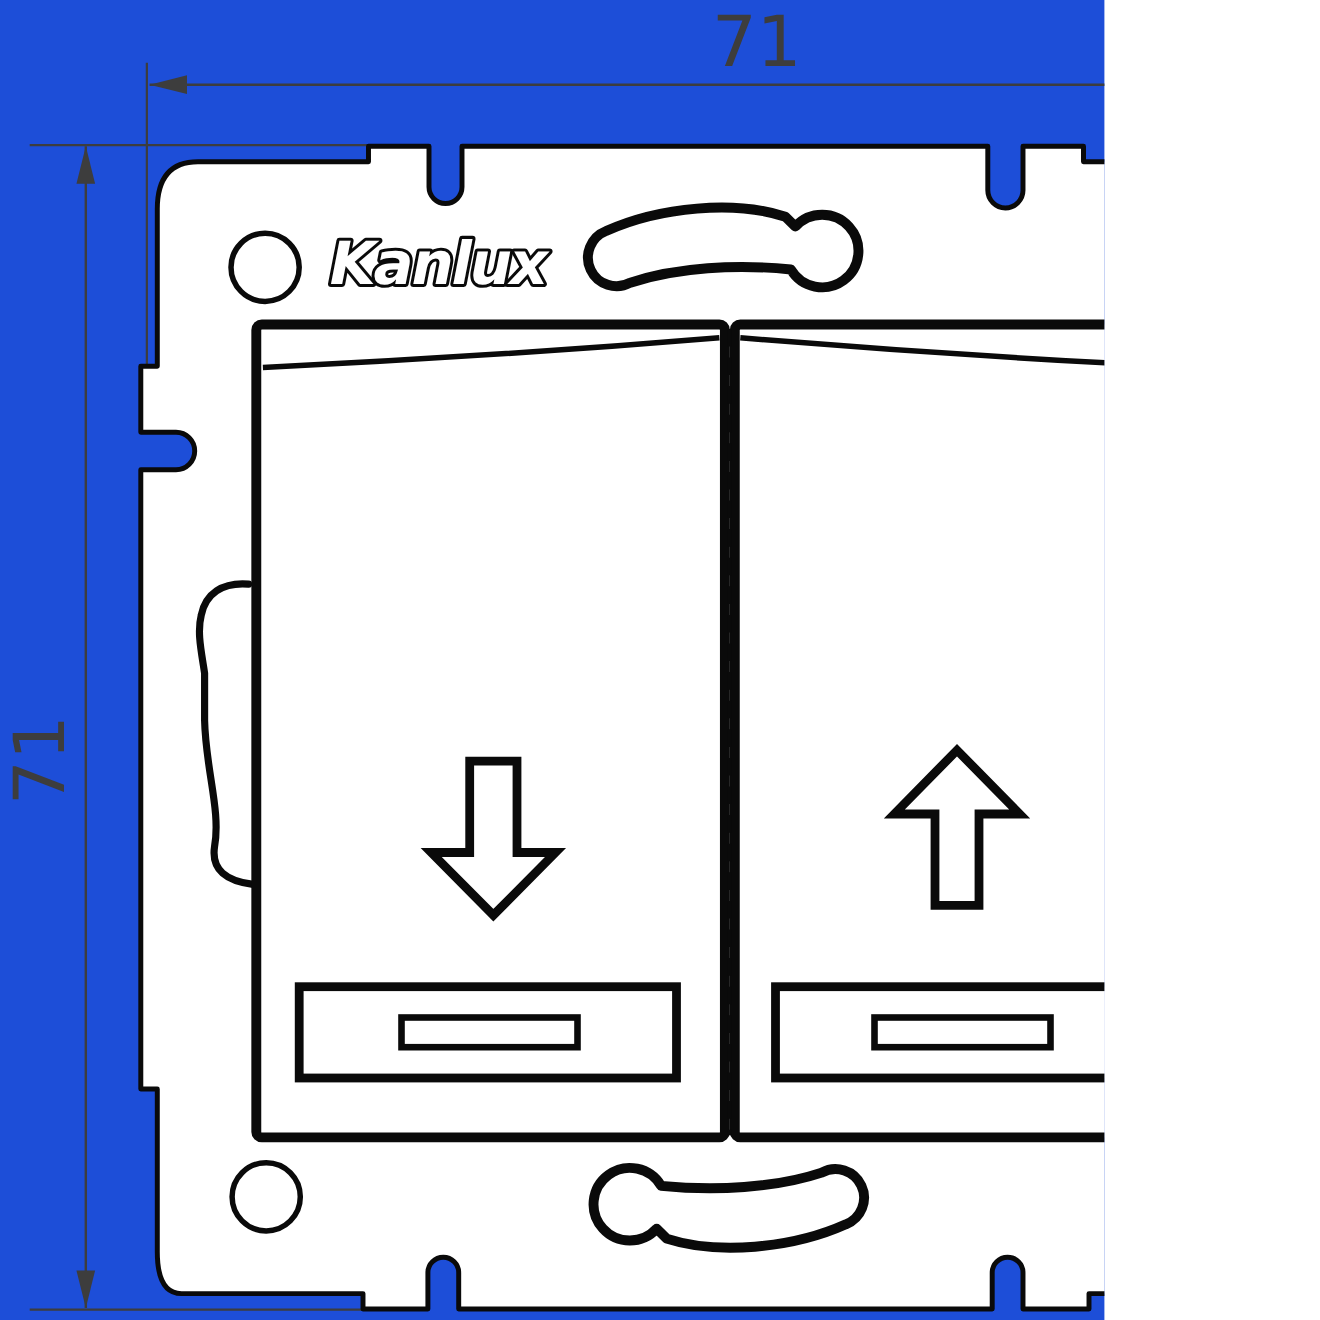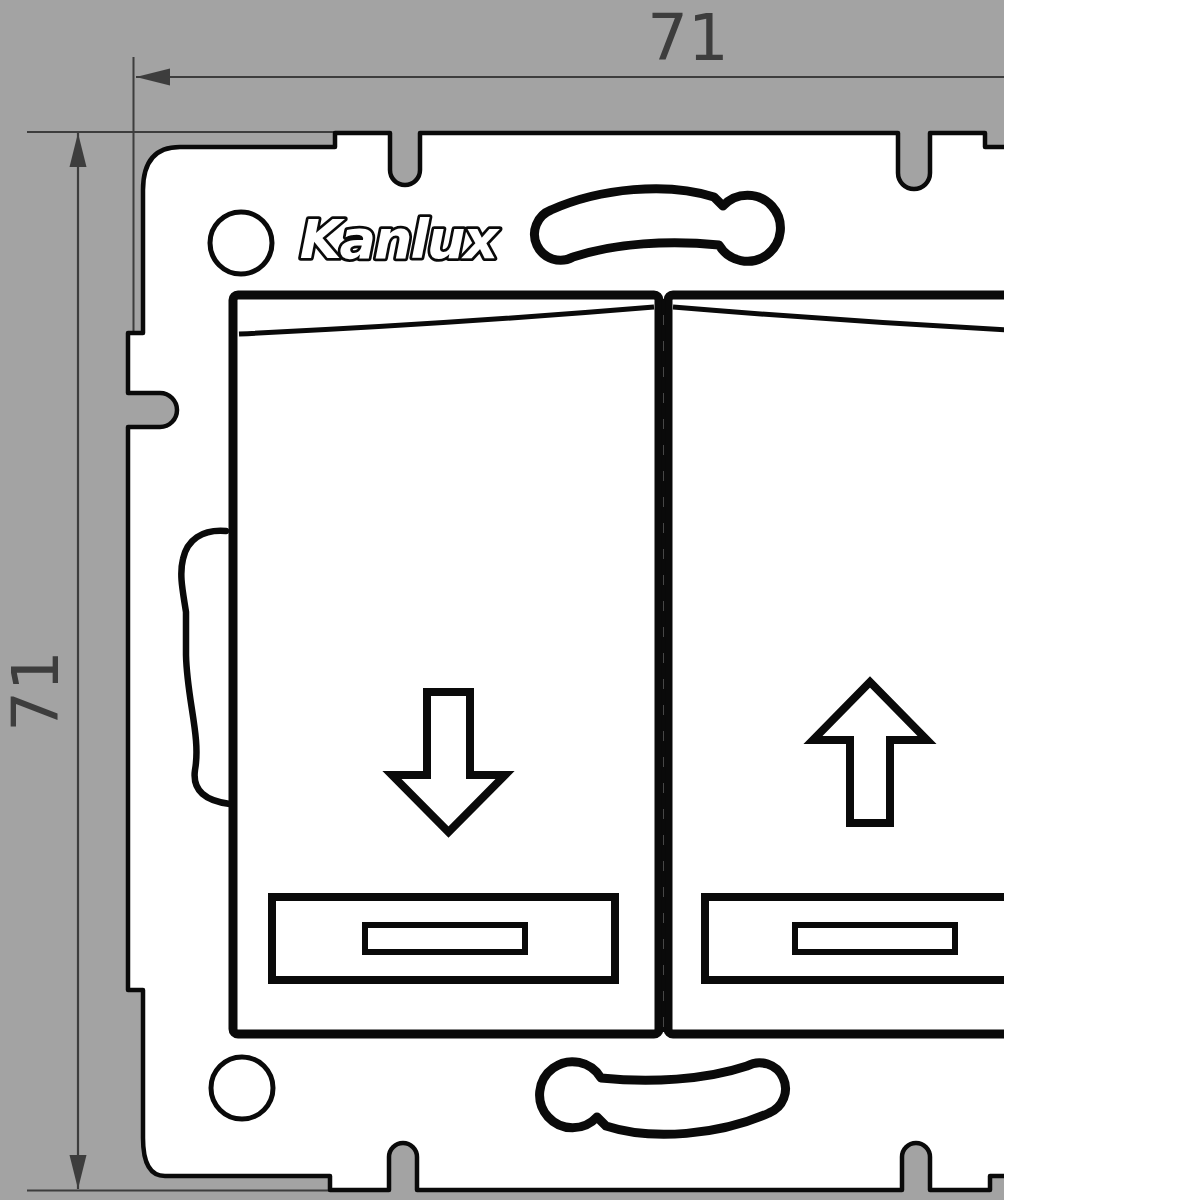--- a/index.html
+++ b/index.html
@@ -7,21 +7,21 @@
     padding: 0;
     background: #ffffff;
     width: 1200px;
     height: 1200px;
     font-family: "DejaVu Sans", "Liberation Sans", sans-serif;
   }
   .stage {
     position: relative;
     width: 1004px;
     height: 1200px;
-    background: #a3a3a3;
+    background: #1d4ed8;
     overflow: hidden;
   }
   svg { display: block; }
   .dim-text {
     font-family: "DejaVu Sans", "Liberation Sans", sans-serif;
     font-weight: 400;
   }
   .logo-text {
     font-family: "DejaVu Sans", "Liberation Sans", sans-serif;
     font-style: italic;

